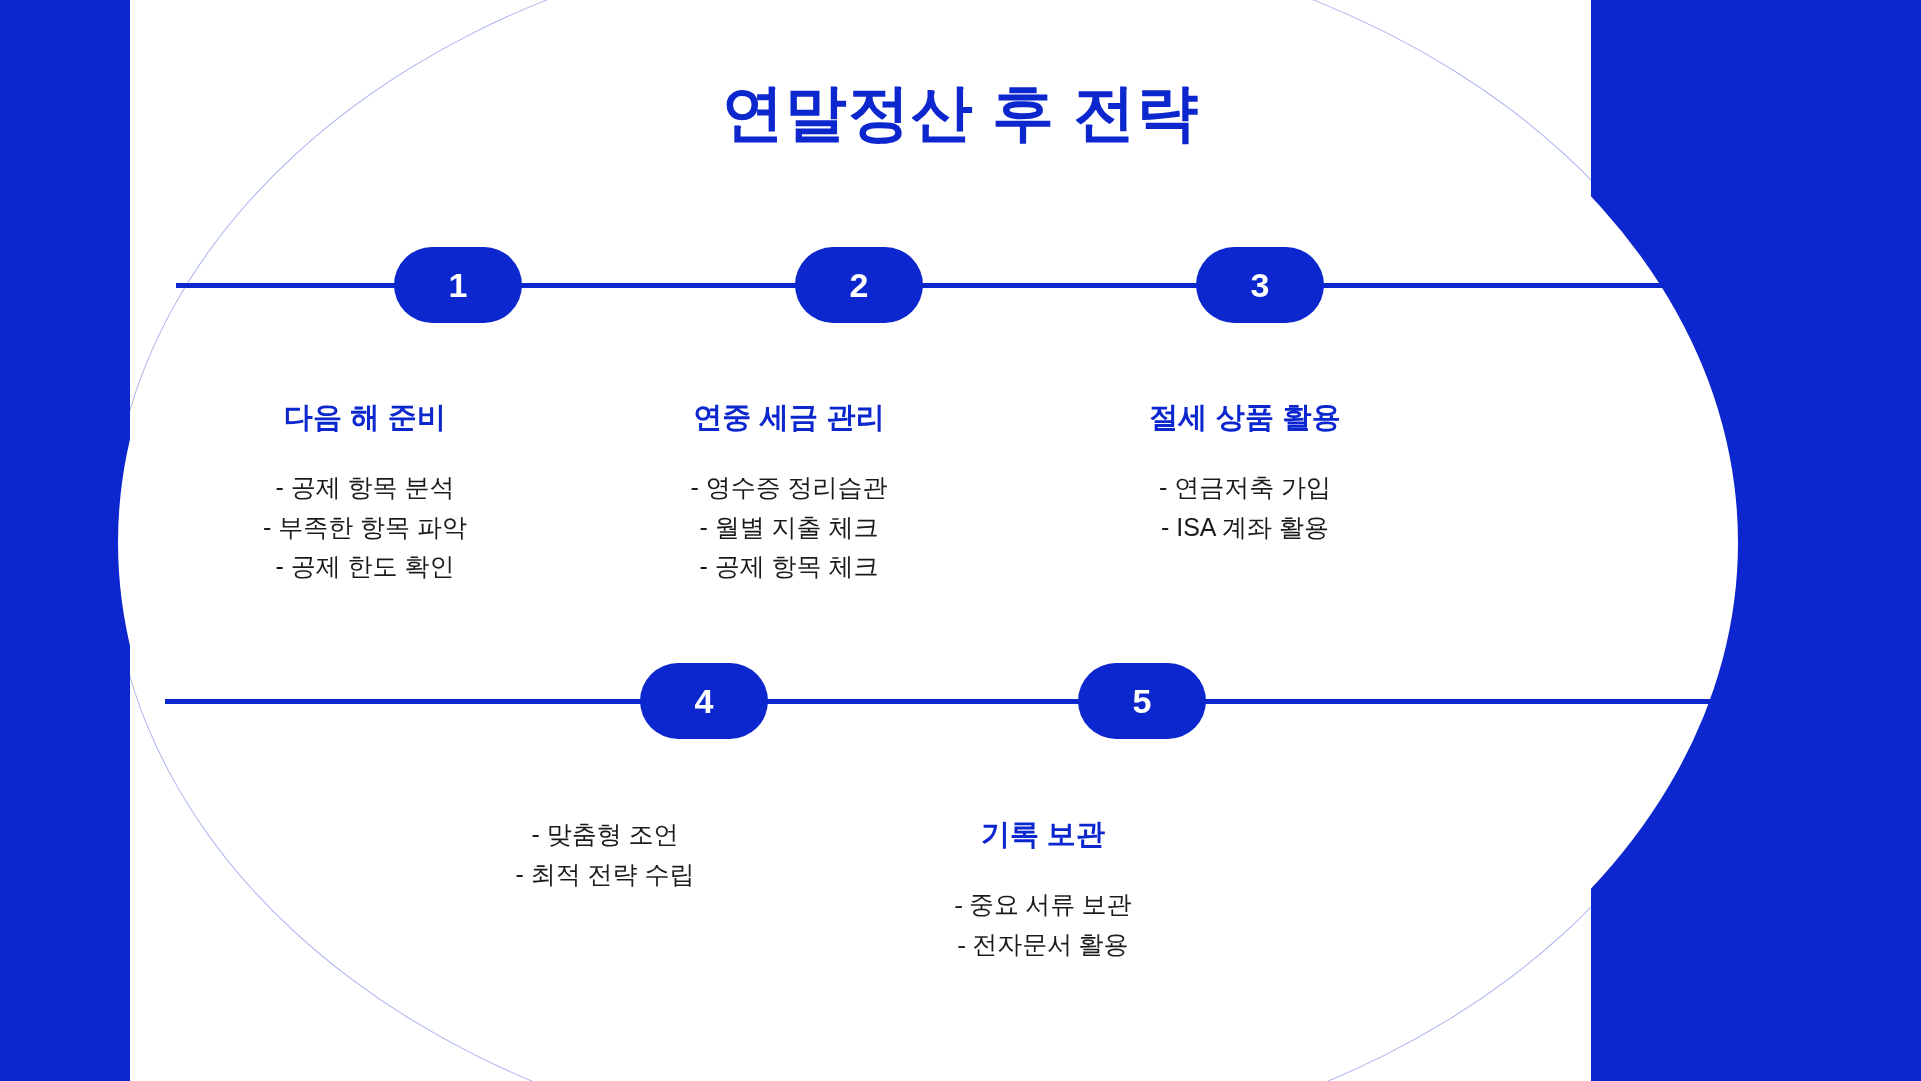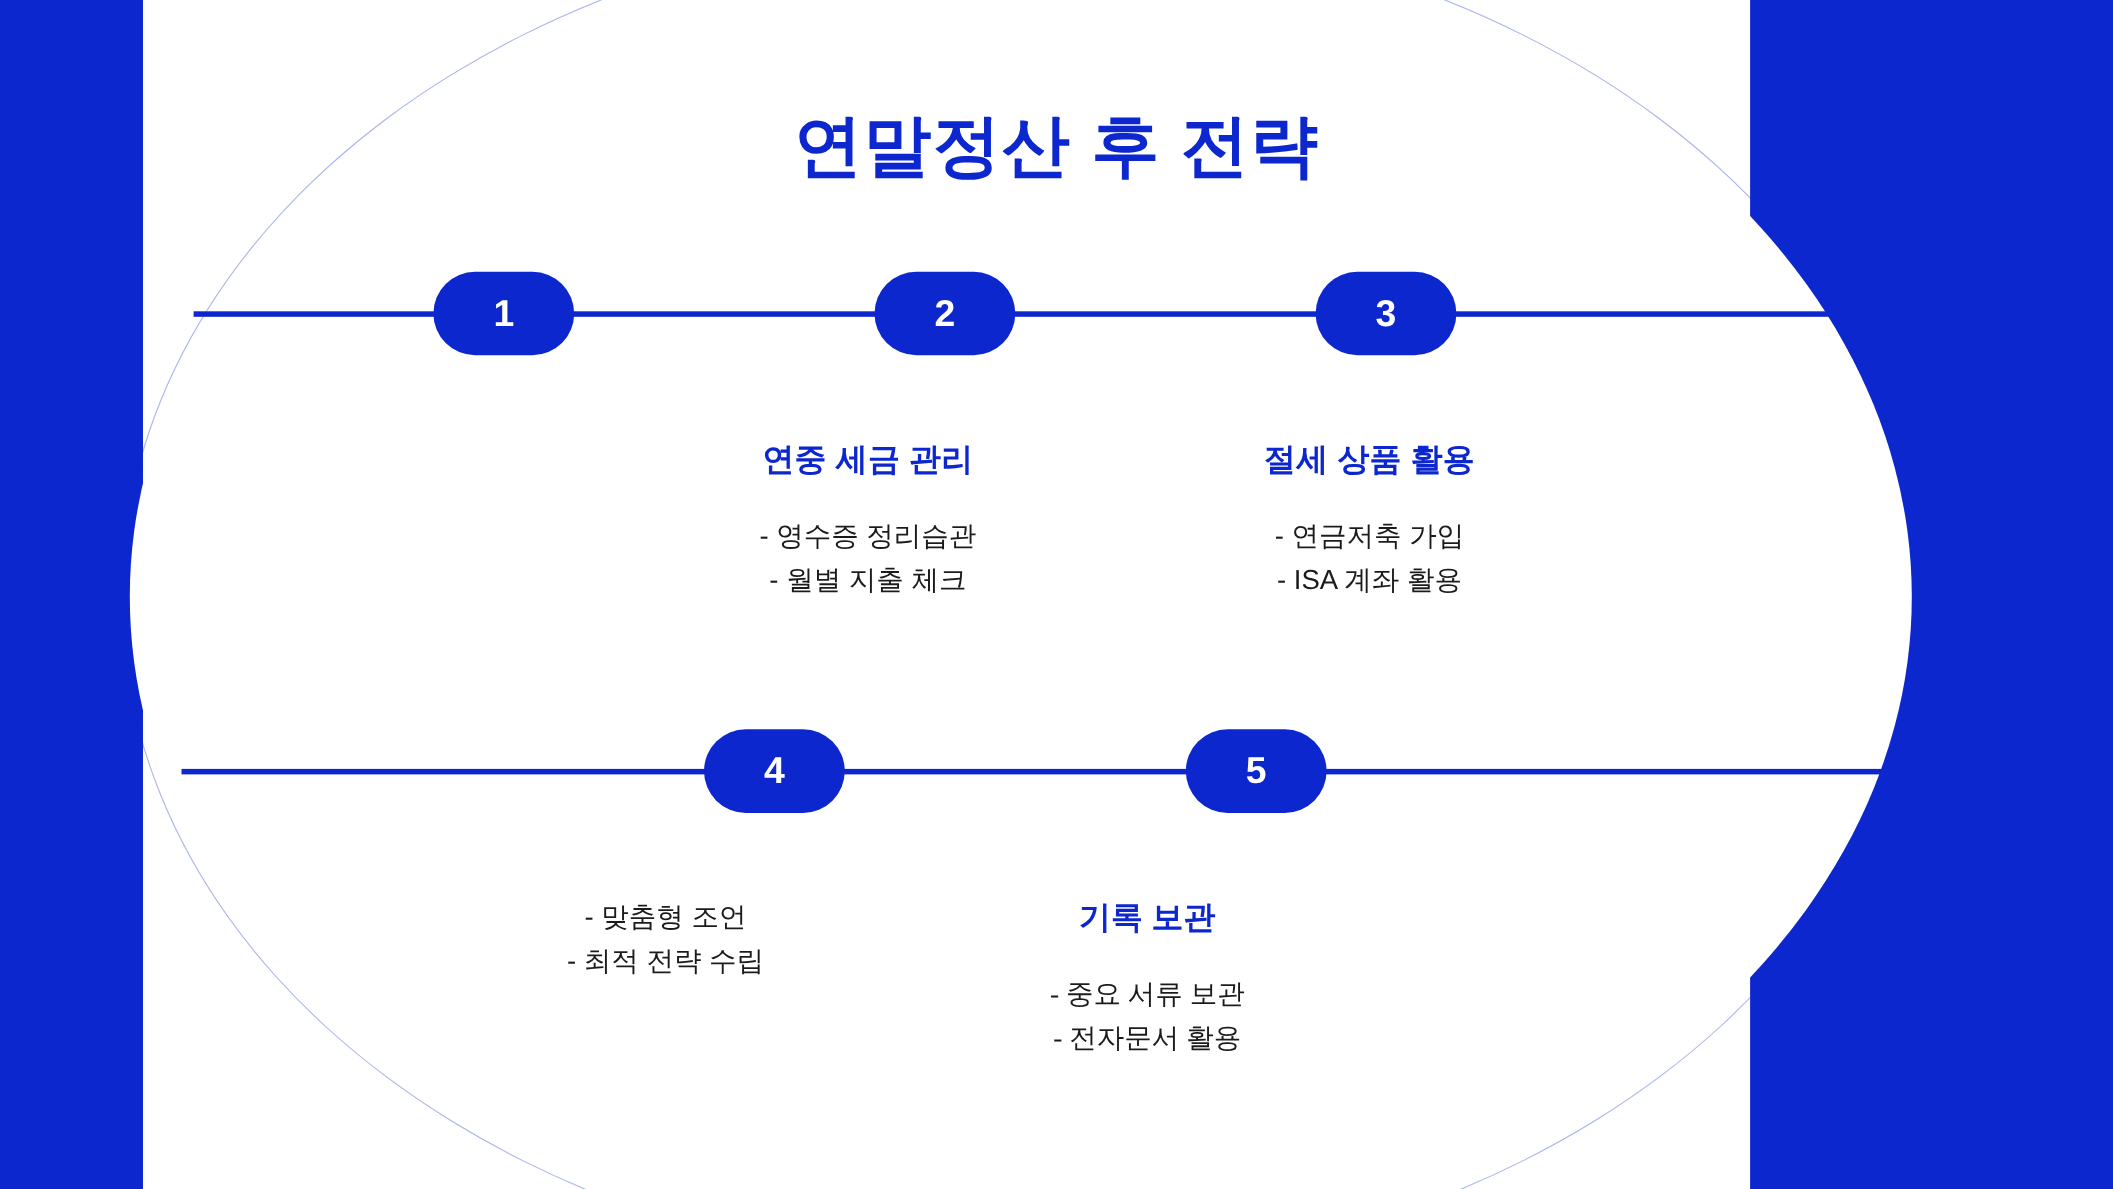--- a/index.html
+++ b/index.html
@@ -72,21 +72,21 @@
     writing-mode: vertical-rl;
     transform: rotate(180deg);
     white-space: nowrap;
   }
 
   
   .title {
     position: absolute;
     left: 0;
     right: 0;
-    top: 80px;
+    top: 60px;
     text-align: center;
     color: #0d27ce;
     font-size: 62px;
     font-weight: 700;
     letter-spacing: 1px;
     margin-top: 11px;
   }
 
   
   .rail {
@@ -180,25 +180,32 @@
 
   <div class="rail rail-top"></div>
   <div class="rail rail-bottom"></div>
 
   <div class="badge badge-1">1</div>
   <div class="badge badge-2">2</div>
   <div class="badge badge-3">3</div>
   <div class="badge badge-4">4</div>
   <div class="badge badge-5">5</div>
 
+  <div class="col col-1">
+    <div class="col-head">다음 해 준비</div>
+    <div class="col-item">- 공제 항목 분석</div>
+    <div class="col-item">- 부족한 항목 파악</div>
+    <div class="col-item">- 공제 한도 확인</div>
+  </div>
 
   <div class="col col-2">
     <div class="col-head">연중 세금 관리</div>
     <div class="col-item">- 영수증 정리습관</div>
     <div class="col-item">- 월별 지출 체크</div>
+    <div class="col-item">- 공제 항목 체크</div>
   </div>
 
   <div class="col col-3">
     <div class="col-head">절세 상품 활용</div>
     <div class="col-item">- 연금저축 가입</div>
     <div class="col-item">- ISA 계좌 활용</div>
   </div>
 
   <div class="col col-4">
     <div class="col-item">- 맞춤형 조언</div>

